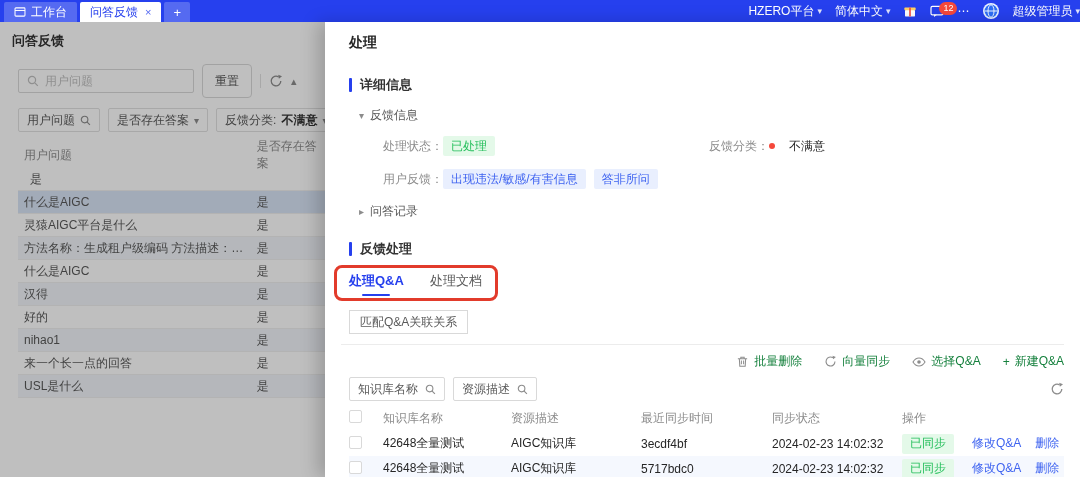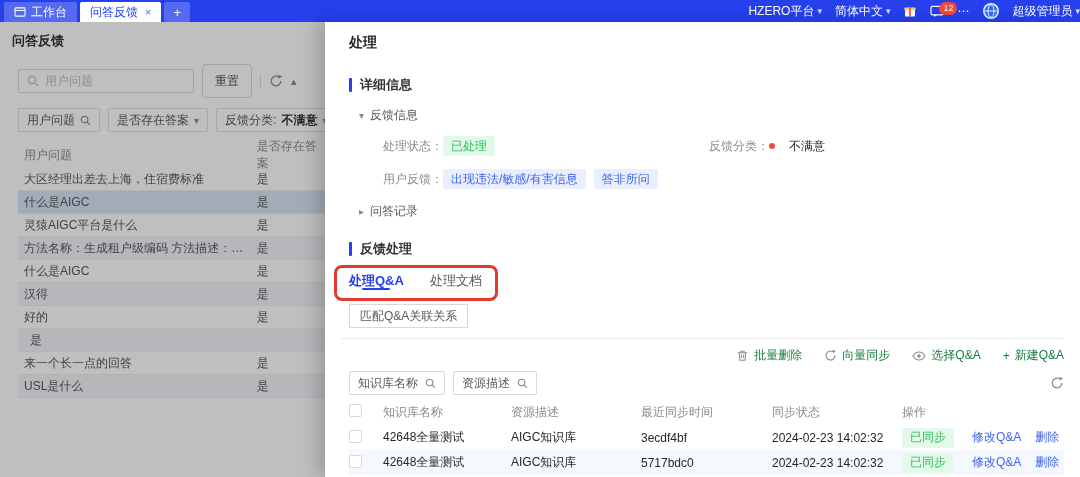--- a/index.html
+++ b/index.html
@@ -55,21 +55,21 @@
   .field { display:flex; align-items:flex-start; line-height:20px; }
   .f-label { width:64px; text-align:right; color:#8c8c8c; flex:none; }
   .f-label::after { content:"："; }
   .f-value { display:flex; align-items:center; gap:8px; flex-wrap:wrap; color:#262626; }
   .tag { height:20px; display:inline-flex; align-items:center; padding:0 8px; border-radius:2px; font-size:12px; }
   .tag-green { background:#e4f9e9; color:#26BF5C; }
   .tag-blue { background:#e9effe; color:#3E63F0; }
   .dot { width:6px; height:6px; border-radius:50%; background:#F5483B; display:inline-block; margin-right:6px; }
 
   .tabs-wrap { position:relative; display:inline-flex; gap:26px; margin:14px 0 0 24px; padding-bottom:8px; }
-  .dr-tab { font-size:13px; color:#595959; cursor:pointer; position:relative; }
+  .dr-tab { font-size:13px; color:#595959; cursor:pointer; position:relative; padding-bottom:6px; }
   .dr-tab.active { color:#2640EE; font-weight:bold; }
   .dr-tab.active::after { content:""; position:absolute; left:50%; transform:translateX(-50%); bottom:0; width:28px; height:2px; background:#2640EE; border-radius:1px; }
   .annotation { position:absolute; left:-15px; top:-7px; width:164px; height:36px; border:3px solid #E23B2B; border-radius:8px; pointer-events:none; z-index:20; }
   .match-btn { display:inline-flex; align-items:center; height:24px; padding:0 10px; border:1px solid #d9d9d9; border-radius:0; background:#fff; color:#595959; font-size:12px; margin:6px 0 0 24px; cursor:pointer; }
   .h-div { height:1px; background:#ececec; margin:10px 16px 0 16px; }
 
   .toolbar { display:flex; justify-content:flex-end; align-items:center; gap:22px; margin:8px 16px 0 0; color:#15803d; }
   .tool { display:flex; align-items:center; gap:5px; cursor:pointer; }
   .filters-row { display:flex; justify-content:space-between; align-items:center; margin:7px 16px 0 24px; }
   .mini-inputs { display:flex; gap:8px; }
@@ -194,21 +194,20 @@
     </div>
 
     <div class="lp-table">
       <div class="lp-head">
         <div class="lp-c1">用户问题</div>
         <div class="lp-c2">是否存在答案</div>
       </div>
       <div class="lp-rows">
 
           <div class="lp-row">
-            <div class="lp-c1">大区经理出差去上海，住宿费标准</div>
             <div class="lp-c2">是</div>
           </div>
 
           <div class="lp-row selected">
             <div class="lp-c1">什么是AIGC</div>
             <div class="lp-c2">是</div>
           </div>
 
           <div class="lp-row">
             <div class="lp-c1">灵猿AIGC平台是什么</div>
@@ -229,20 +228,21 @@
             <div class="lp-c1">汉得</div>
             <div class="lp-c2">是</div>
           </div>
 
           <div class="lp-row">
             <div class="lp-c1">好的</div>
             <div class="lp-c2">是</div>
           </div>
 
           <div class="lp-row">
+            <div class="lp-c1">nihao1</div>
             <div class="lp-c2">是</div>
           </div>
 
           <div class="lp-row">
             <div class="lp-c1">来一个长一点的回答</div>
             <div class="lp-c2">是</div>
           </div>
 
           <div class="lp-row">
             <div class="lp-c1">USL是什么</div>

